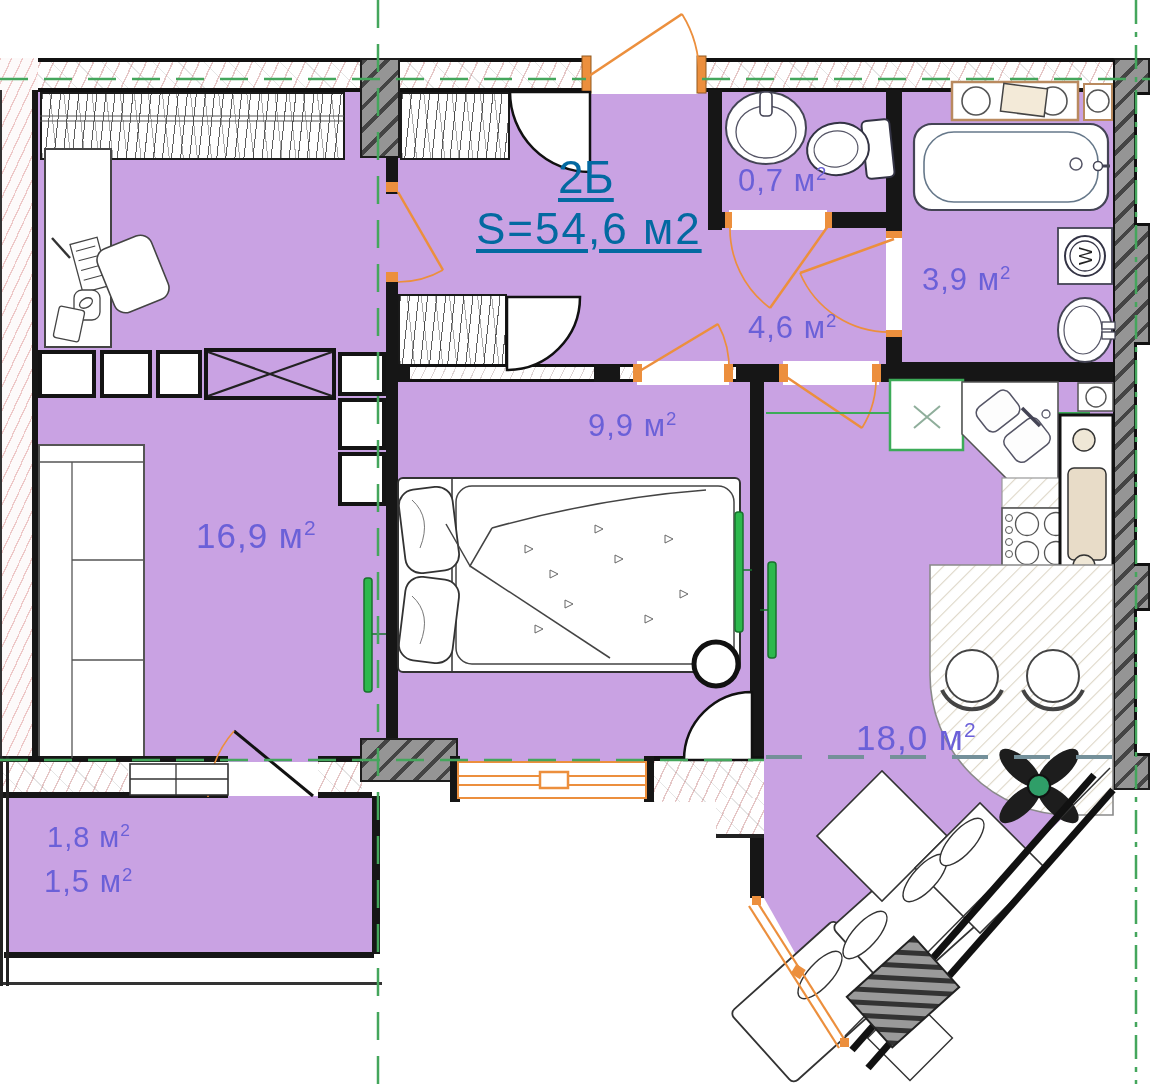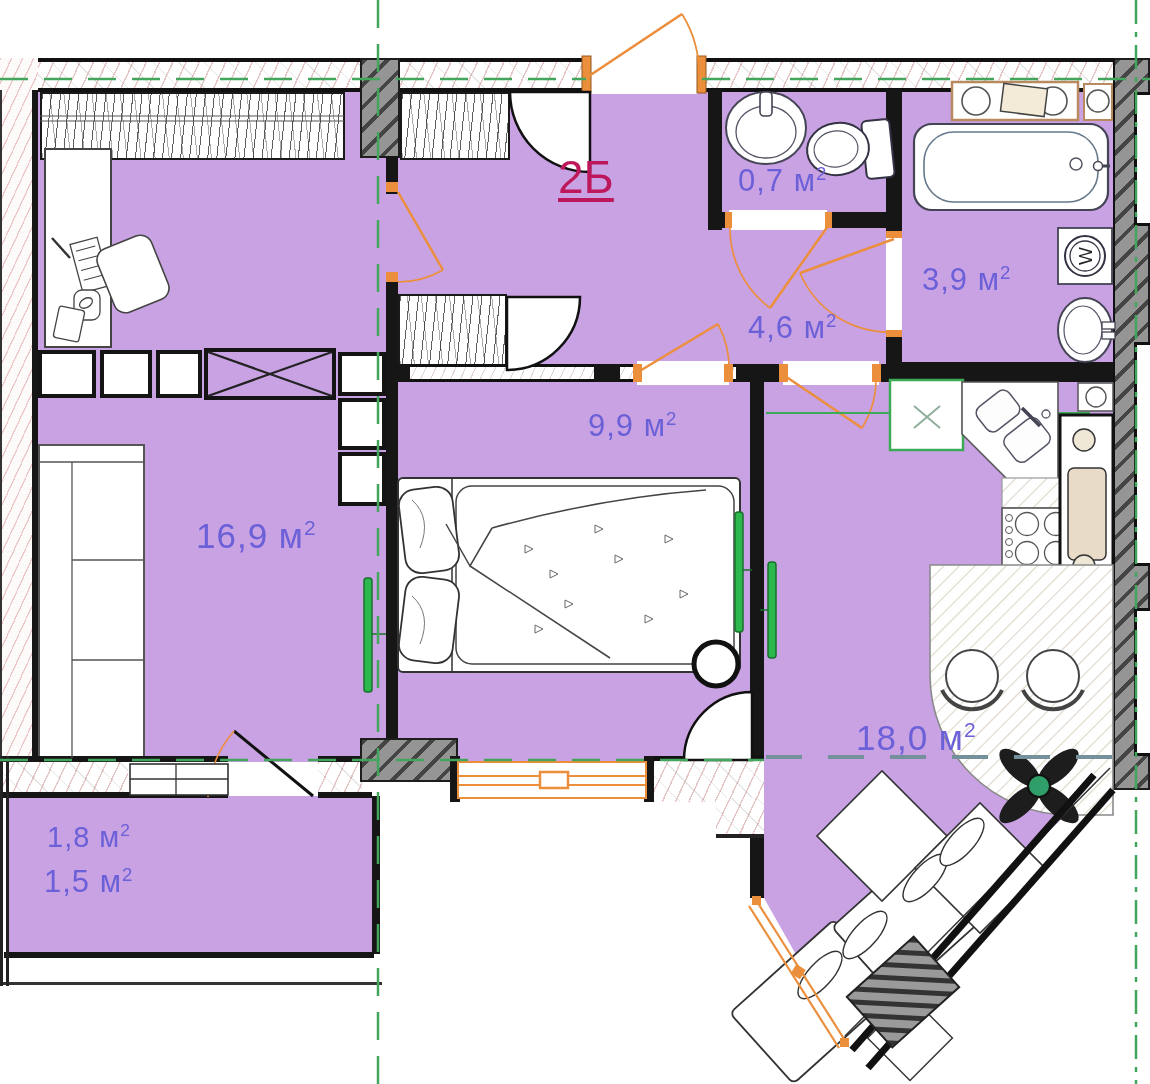--- a/index.html
+++ b/index.html
@@ -45,21 +45,21 @@
   .whitebox { background:#ffffff; }
   .z10 { z-index:10; } .z20 { z-index:20; } .z30 { z-index:30; } .z31 { z-index:31; }
   #overlay { position:absolute; left:0; top:0; z-index:40; pointer-events:none; }
   .arealabel {
     position:absolute; z-index:50; color:#6b60d8; font-size:31px;
     letter-spacing:1px; white-space:nowrap; pointer-events:none;
   }
   .arealabel sup { font-size:0.6em; }
   .lg { font-size:35px; }
   .title-text {
-    position:absolute; z-index:50; color:#be185d; white-space:nowrap;
+    position:absolute; z-index:50; color:#0369a1; white-space:nowrap;
     text-decoration:underline; text-underline-offset:5px; pointer-events:none;
   }
 </style>
 </head>
 <body>
 
 <div id="plan">
 
   <div class="abs purple z10" style="left:38px;top:90px;width:352px;height:262px"></div>
   <div class="abs purple z10" style="left:390px;top:90px;width:512px;height:292px"></div>
@@ -380,20 +380,21 @@
     <g fill="none">
       <path d="M378,0 L378,1084" stroke="#44a65c" stroke-width="2.5" stroke-dasharray="28 16"></path>
       <path d="M1136,0 L1136,1084" stroke="#44a65c" stroke-width="2.5" stroke-dasharray="24 8 5 8"></path>
       <path d="M0,79 L586,79 M702,79 L1150,79" stroke="#44a65c" stroke-width="2.5" stroke-dasharray="28 16"></path>
       <path d="M0,760 L764,760" stroke="#44a65c" stroke-width="2.5" stroke-dasharray="28 16"></path>
       <path d="M766,757 L1112,757" stroke="#74909a" stroke-width="4" stroke-dasharray="36 26"></path>
     </g>
   </svg>
 
   <div class="title-text" style="left:558px;top:150px;font-size:46px"><span>2Б</span></div>
+  <div class="title-text" style="left:476px;top:204px;font-size:44px;letter-spacing:2px"><span>S=54,6 м2</span></div>
 
   <div class="arealabel" style="left:738px;top:163px"><span>0,7 м</span><sup>2</sup></div>
   <div class="arealabel" style="left:922px;top:262px"><span>3,9 м</span><sup>2</sup></div>
   <div class="arealabel" style="left:748px;top:310px"><span>4,6 м</span><sup>2</sup></div>
   <div class="arealabel" style="left:588px;top:408px"><span>9,9 м</span><sup>2</sup></div>
   <div class="arealabel lg" style="left:196px;top:516px"><span>16,9 м</span><sup>2</sup></div>
   <div class="arealabel lg" style="left:856px;top:718px"><span>18,0 м</span><sup>2</sup></div>
   <div class="arealabel" style="left:47px;top:820px;font-size:29px"><span>1,8 м</span><sup>2</sup></div>
   <div class="arealabel" style="left:44px;top:864px"><span>1,5 м</span><sup>2</sup></div>
 

